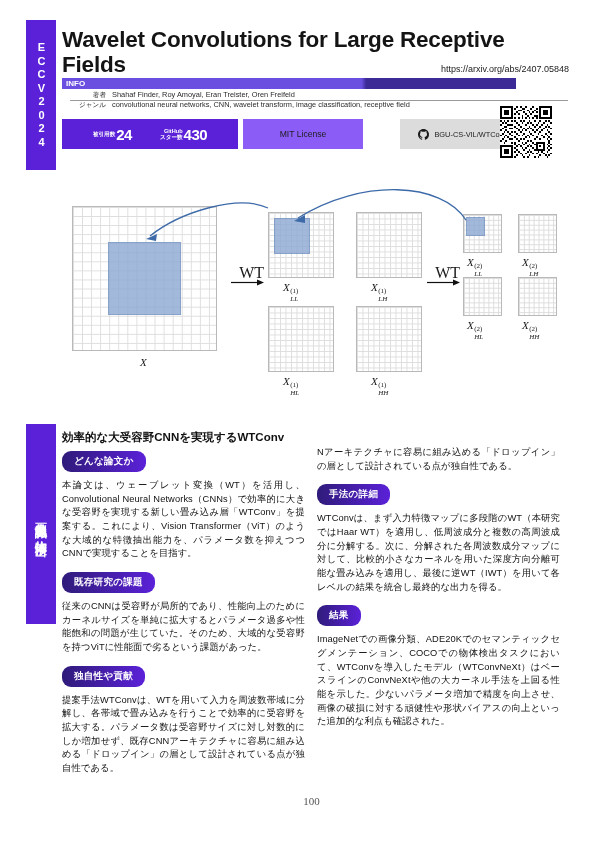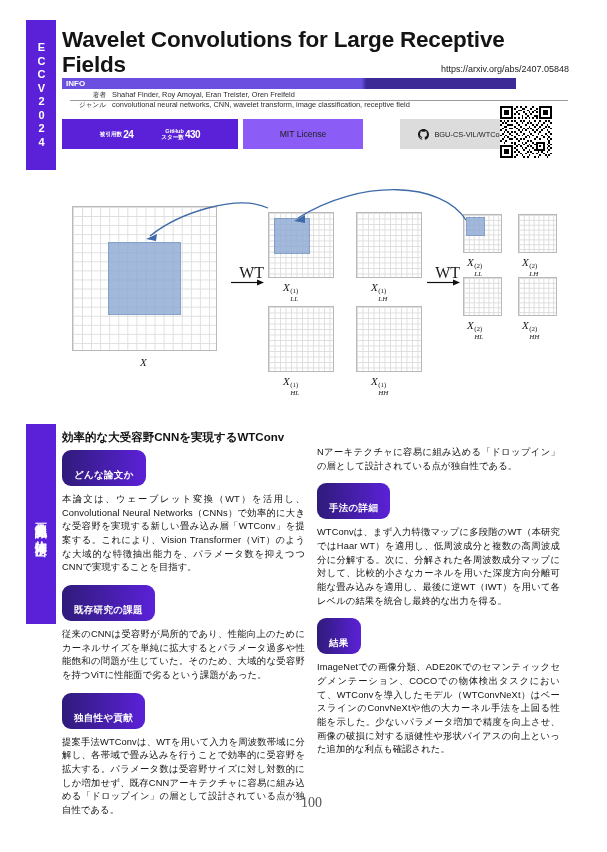--- a/index.html
+++ b/index.html
@@ -135,21 +135,21 @@
     gap: 1px;
   }
   .metric .mlab {
     font-size: 5.6px;
     line-height: 6px;
     text-align: right;
     font-weight: bold;
     white-space: pre-line;
   }
   .metric .mnum {
-    font-size: 10px;
+    font-size: 15px;
     font-weight: bold;
     letter-spacing: -0.5px;
     text-align: center;
   }
   .badge-license {
     left: 243px;
     top: 119px;
     width: 120px;
     background: #8b5cf6;
     color: #202020;
@@ -247,21 +247,21 @@
   }
   .col-left  { left: 62px; }
   .col-right { left: 317px; top: 446px; }
 
   .pill {
     display: inline-block;
     background: linear-gradient(90deg, #2f1b7a 0%, #5b21d8 100%);
     color: #ffffff;
     font-size: 9.5px;
     font-weight: bold;
-    padding: 19px 12px 4px 12px;
+    padding: 4px 12px 4px 12px;
     border-radius: 9px;
     margin: 0 0 5px 0;
     letter-spacing: 0.3px;
   }
   .pill-wrap { margin-bottom: 0; }
   .body-text {
     font-size: 9.3px;
     line-height: 1.47;
     color: #111111;
     text-align: justify;
@@ -271,21 +271,21 @@
   .body-text.first { margin-top: 2px; }
 
   
   .page-num {
     position: absolute;
     left: 16px;
     right: 0;
     top: 795px;
     text-align: center;
     font-family: "Liberation Serif", "DejaVu Serif", serif;
-    font-size: 14px;
+    font-size: 11px;
     color: #555555;
   }
 </style>
 </head>
 <body>
 
 <div class="page">
 
   <div class="vbar vbar-top">
     <span class="vbar-text">ECCV2024</span>

